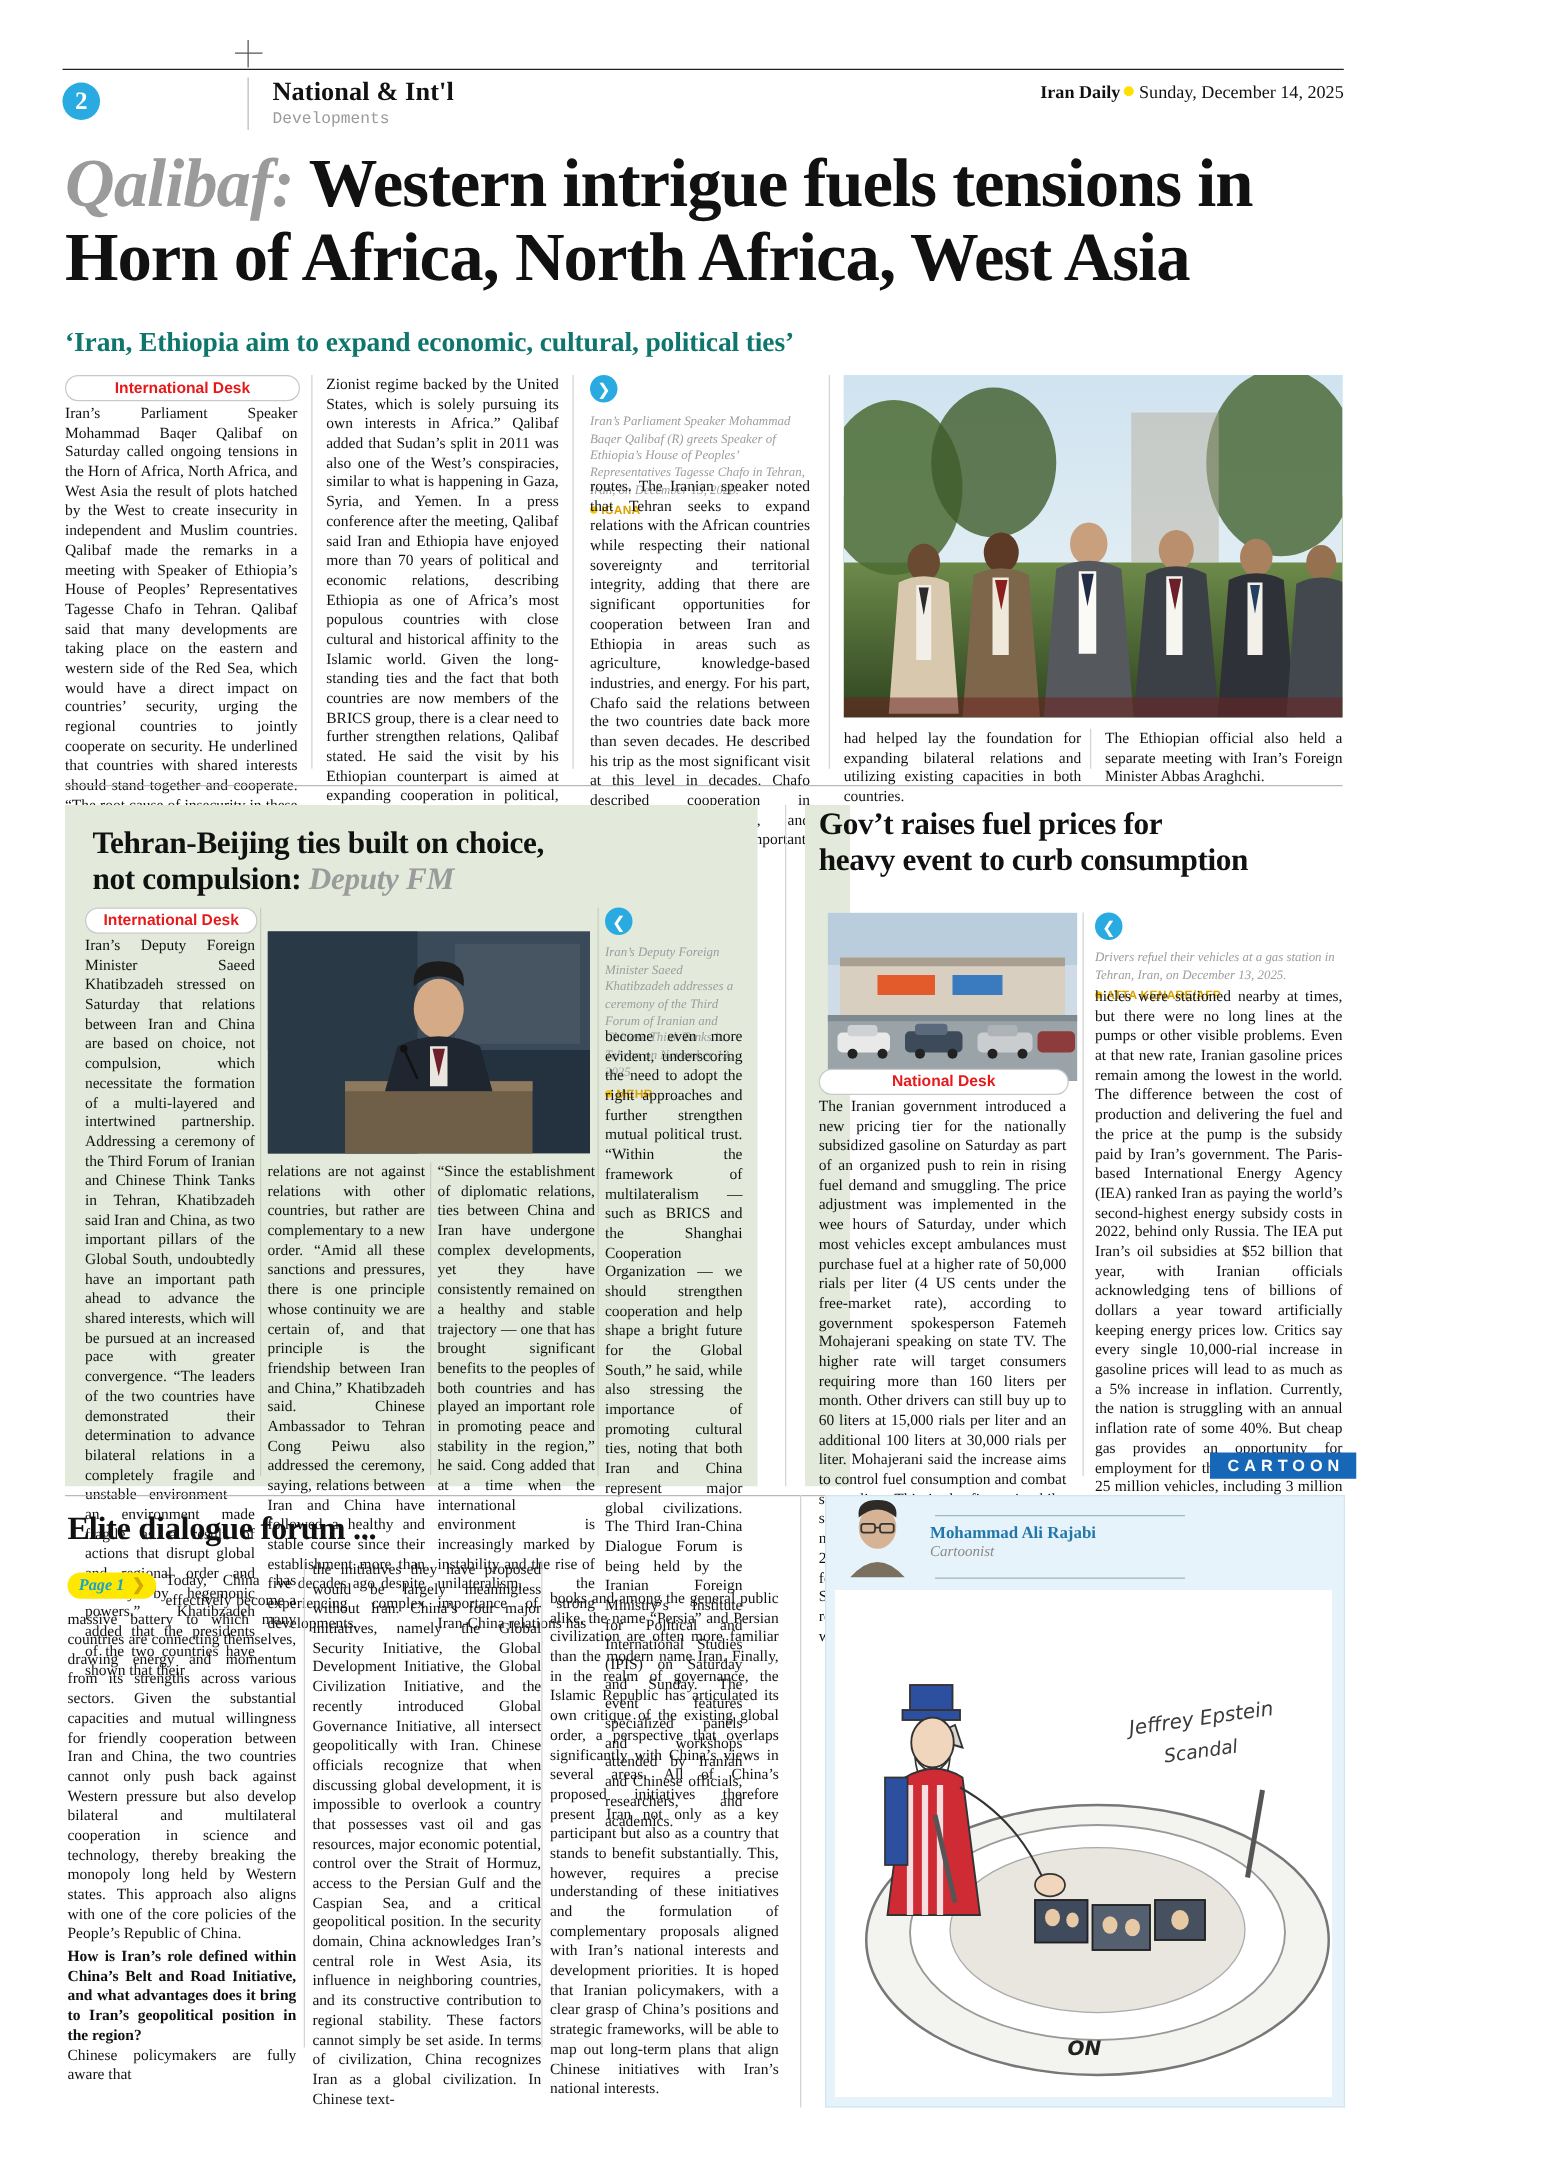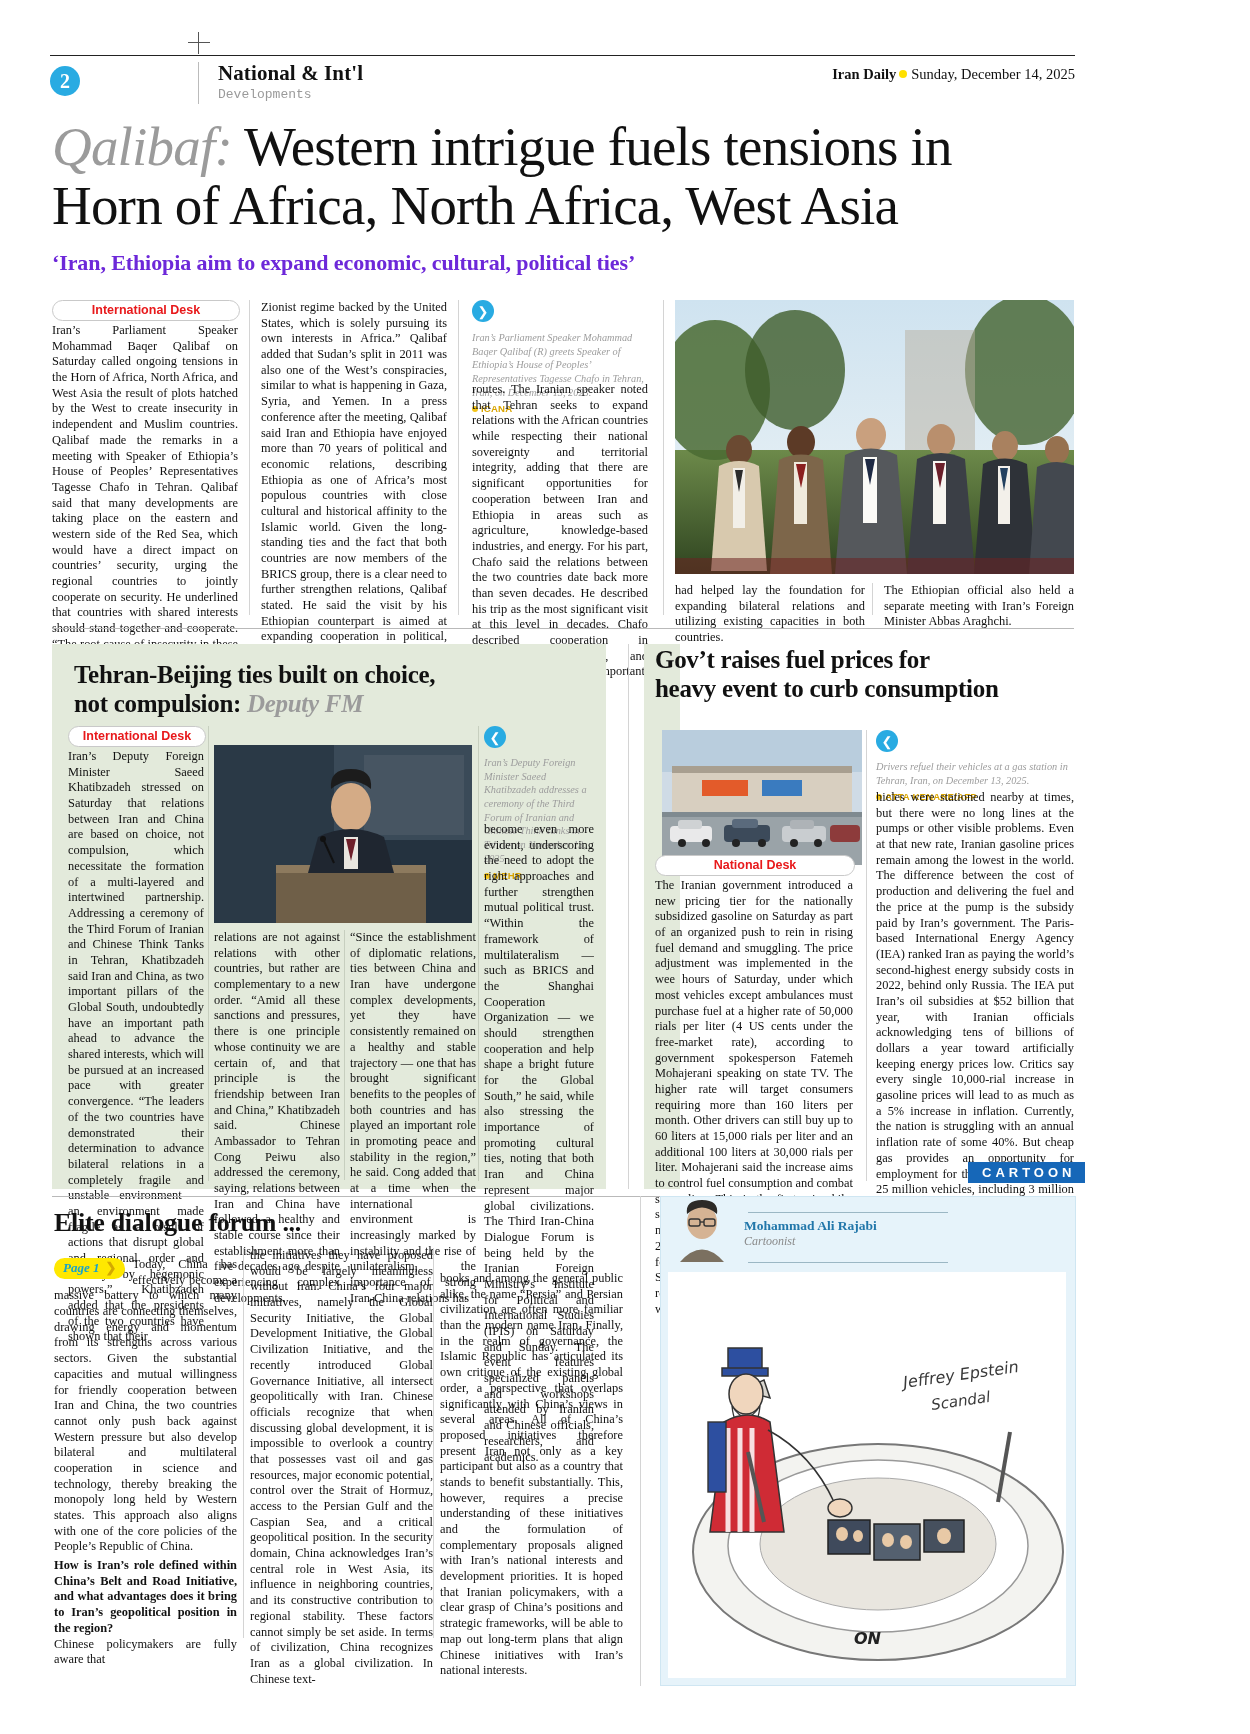--- a/index.html
+++ b/index.html
@@ -28,26 +28,26 @@
   .mh-divider{position:absolute;left:148px;top:6px;width:1px;height:42px;background:#bbb;}
   .mh-title{position:absolute;left:168px;top:5px;font-size:21px;font-weight:bold;letter-spacing:.1px;}
   .mh-sub{position:absolute;left:168px;top:31px;font-size:13px;color:#9a9a9a;font-family:Liberation Mono, monospace;}
   .mh-right{position:absolute;right:0px;top:10px;font-size:14.5px;text-align:right;white-space:nowrap;}
   .mh-right b{font-weight:bold;}
   .yellow-dot{display:inline-block;width:8px;height:8px;border-radius:50%;background:#FFE000;margin:0 4px 0 3px;vertical-align:1px;}
 
   
   .headline-wrap{position:absolute;left:52px;top:118px;width:1015px;}
   .headline{
-    font-size:55px;font-weight:normal;line-height:1.07;letter-spacing:-0.8px;
+    font-size:55px;font-weight:bold;line-height:1.07;letter-spacing:-0.8px;
     font-family:"Liberation Serif",serif;
   }
   .kicker{color:#9b9b9b;font-style:italic;}
   .subhead{
-    margin-top:14px;font-size:22px;font-weight:bold;color:#6d28d9;letter-spacing:-0.1px;
+    margin-top:25px;font-size:22px;font-weight:bold;color:#0f766e;letter-spacing:-0.1px;
   }
 
   
   .desk-badge{
     border:1px solid #c9c9c9;border-radius:12px;height:19px;line-height:19px;
     text-align:center;color:#E8191B;font-weight:bold;font-size:12.5px;
     font-family:"Liberation Sans",sans-serif;background:#fff;
   }
 
   

